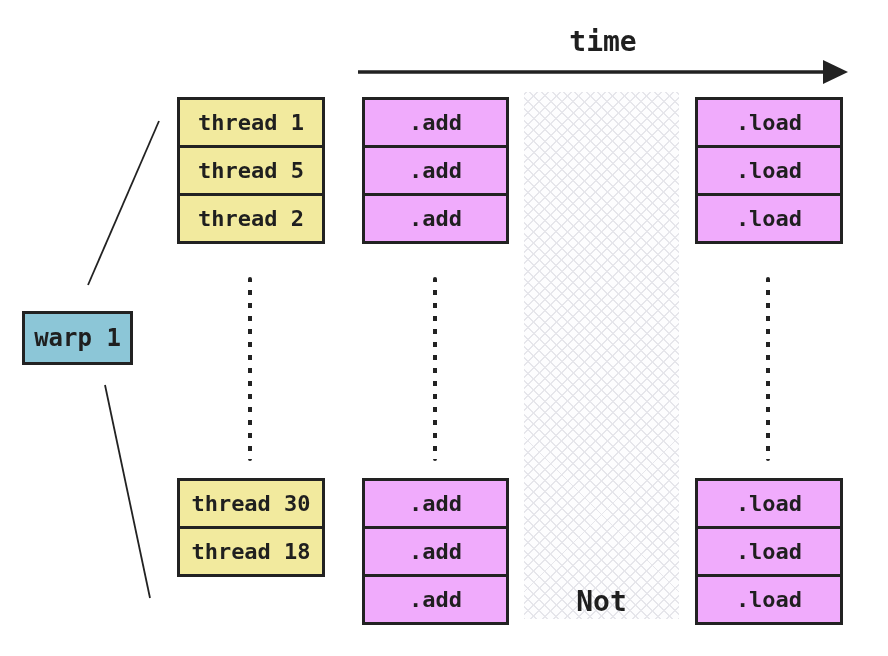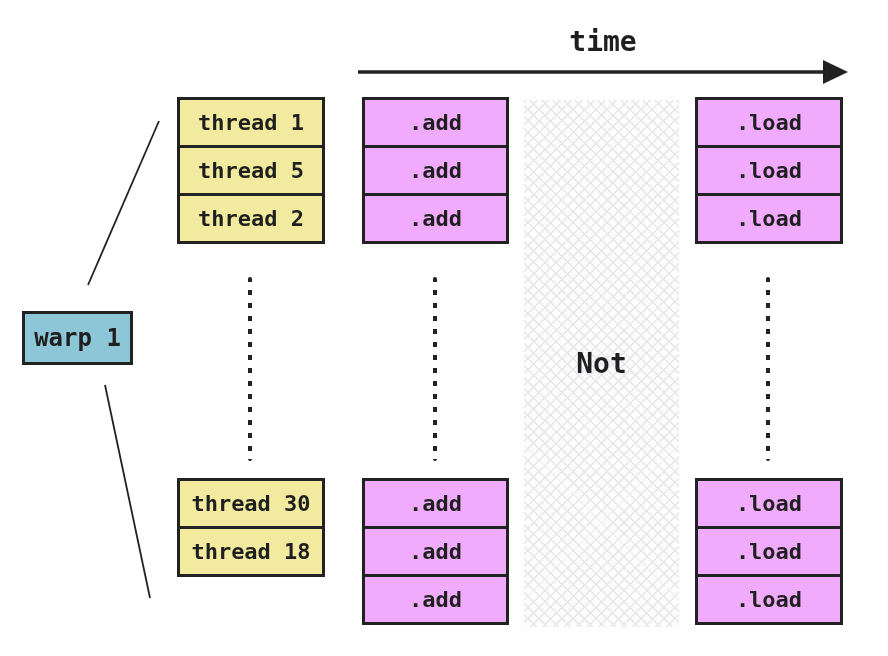--- a/index.html
+++ b/index.html
@@ -53,28 +53,28 @@
     width: 4px; height: 184px; top: 277px;
     background: repeating-linear-gradient(
       to bottom,
       #222222 0px, #222222 5px,
       transparent 5px, transparent 13px);
     border-radius: 2px;
   }
 
   
   .hatch {
-    left: 524px; top: 100px;
+    left: 524px; top: 92px;
     width: 155px; height: 527px;
     background-color: #fdfdfe;
     background-image:
       repeating-linear-gradient(45deg,  #e6e6eb 0px, #e6e6eb 1.4px, transparent 1.4px, transparent 8px),
       repeating-linear-gradient(-45deg, #e6e6eb 0px, #e6e6eb 1.4px, transparent 1.4px, transparent 8px);
     display: flex;
-    align-items: center;
+    align-items: flex-end;
     justify-content: center;
   }
   .not-scheduled-text {
     text-align: center;
     font-size: 28px;
     font-weight: bold;
     line-height: 35px;
     white-space: nowrap;
   }
 

